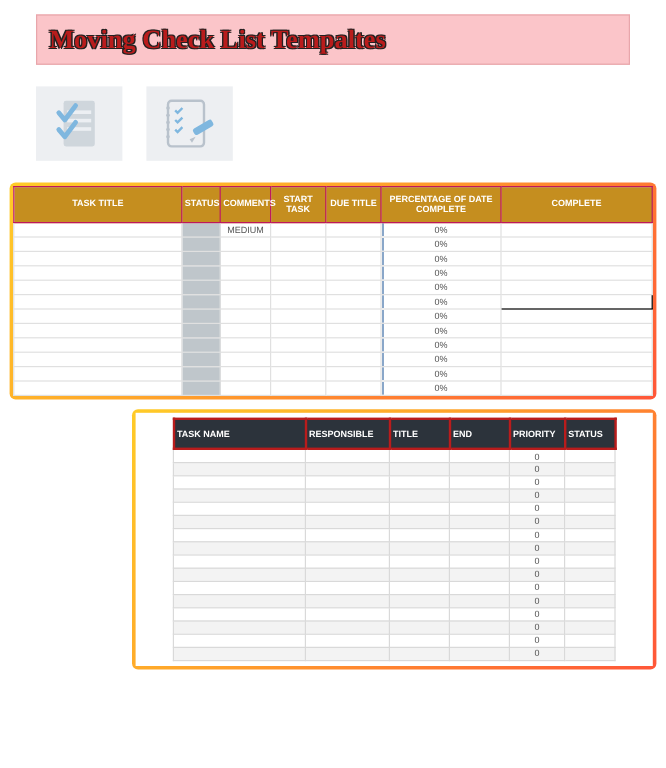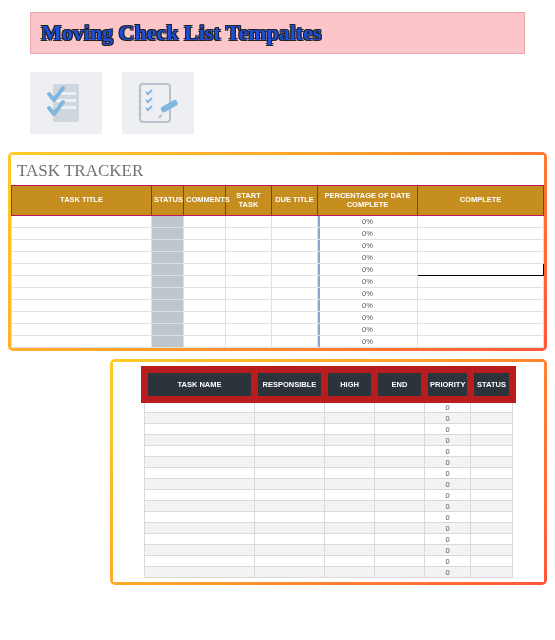--- a/index.html
+++ b/index.html
@@ -2,21 +2,21 @@
 <html><head>
 <meta charset="utf-8">
 <style>
   * { box-sizing: border-box; margin: 0; padding: 0; }
   body { font-family: Arial, sans-serif; background: #fff; width: 555px; }
 
   
   .banner { margin: 12px 30px 18px; background: #fbc5c9; border: 1px solid #e8a6ab; padding: 7px 10px; }
   .banner-text {
     font-family: "Times New Roman", serif;
-    font-weight: 800; font-size: 22px; color: #1d4ed8;
+    font-weight: 800; font-size: 22px; color: #b91c1c;
     text-shadow: 1px 1px 0 #222, -1px -1px 0 #222, 1px -1px 0 #222, -1px 1px 0 #222;
   }
 
   
   .thumbs { display: flex; gap: 20px; margin: 0 30px 18px; }
   .thumb { width: 72px; height: 62px; background: #edeff2; display: flex; align-items: center; justify-content: center; }
   .thumb svg { display: block; }
 
   
   .frame {
@@ -37,21 +37,21 @@
   .marked { border: 1px solid #000 !important; }
   .chk { display:inline-block; width:8px; height:8px; background:#9aa1a7; position:relative; }
   .chk::after { content:""; position:absolute; left:1px; top:3px; width:3px; height:1px; background:#fff; transform:rotate(45deg);}
   .chk::before { content:""; position:absolute; left:3px; top:1px; width:4px; height:1px; background:#fff; transform:rotate(-45deg);}
   .bluesep { box-shadow: inset 2px 0 0 #8aa7c9; }
 
   
   .t2-headwrap { display:flex; }
   .t2-edge { width: 46px; }
   .t2-table { width: 100%; border-collapse: collapse; table-layout: fixed; font-size: 7.5px; }
-  .t2-table th { background: #2c333b; color: #fff; font-weight:700; padding: 7px 2px; border: 7px solid #b91c1c; text-align:center; }
+  .t2-table th { background: #2c333b; color: #fff; font-weight:700; padding: 7px 2px; border: 2px solid #b91c1c; text-align:left; }
   .t2-table td { border: 1px solid #d9d9d9; height: 11px; text-align:center; color:#555; }
   .t2-table tr:nth-child(even) td { background: #f3f3f3; }
 </style>
 </head>
 <body>
 
 <div class="banner">
   <div class="banner-text">Moving Check List Tempaltes</div>
 </div>
 
@@ -78,21 +78,20 @@
       <polyline points="16,22 18,24 22,20" fill="none" stroke="#7fb7df" stroke-width="2"></polyline>
       <polyline points="16,30 18,32 22,28" fill="none" stroke="#7fb7df" stroke-width="2"></polyline>
       <rect x="30" y="30" width="18" height="6" rx="2" fill="#7fb7df" transform="rotate(-30 30 30)"></rect>
       <polygon points="28,38 33,36 30,41" fill="#b9c2cc"></polygon>
     </svg>
   </div>
 </div>
 
 <div class="frame frame1">
   <div class="frame-inner">
-    <div class="tt-title">TASK TRACKER</div>
     <table class="tt-table">
       <colgroup>
         <col style="width:140px">
           <col style="width:32px">
           <col style="width:42px">
         <col style="width:46px">
           <col style="width:46px">
           <col style="width:100px">
           <col>
       </colgroup>
@@ -104,20 +103,29 @@
           <th>START TASK</th>
           <th>DUE TITLE</th>
           <th>PERCENTAGE OF DATE COMPLETE</th>
           <th>COMPLETE</th>
         </tr>
       </thead>
       <tbody id="tracker-body">
           <tr>
             <td></td>
             <td class="status-col"></td>
+            <td>MEDIUM</td>
+            <td></td>
+            <td></td>
+            <td class="bluesep">0%</td>
+            <td></td>
+          </tr>
+          <tr>
+            <td></td>
+            <td class="status-col"></td>
             <td></td>
             <td></td>
             <td></td>
             <td class="bluesep">0%</td>
             <td></td>
           </tr>
           <tr>
             <td></td>
             <td class="status-col"></td>
             <td></td>
@@ -222,21 +230,21 @@
             <col style="width:70px">
             <col style="width:50px">
           <col style="width:50px">
             <col style="width:46px">
             <col style="width:42px">
         </colgroup>
         <thead>
           <tr>
             <th>TASK NAME</th>
             <th>RESPONSIBLE</th>
-            <th>HIGH</th>
+            <th>TITLE</th>
             <th>END</th>
             <th>PRIORITY</th>
             <th>STATUS</th>
           </tr>
         </thead>
         <tbody id="plan-body">
             <tr>
               <td></td>
               <td></td>
               <td></td>

